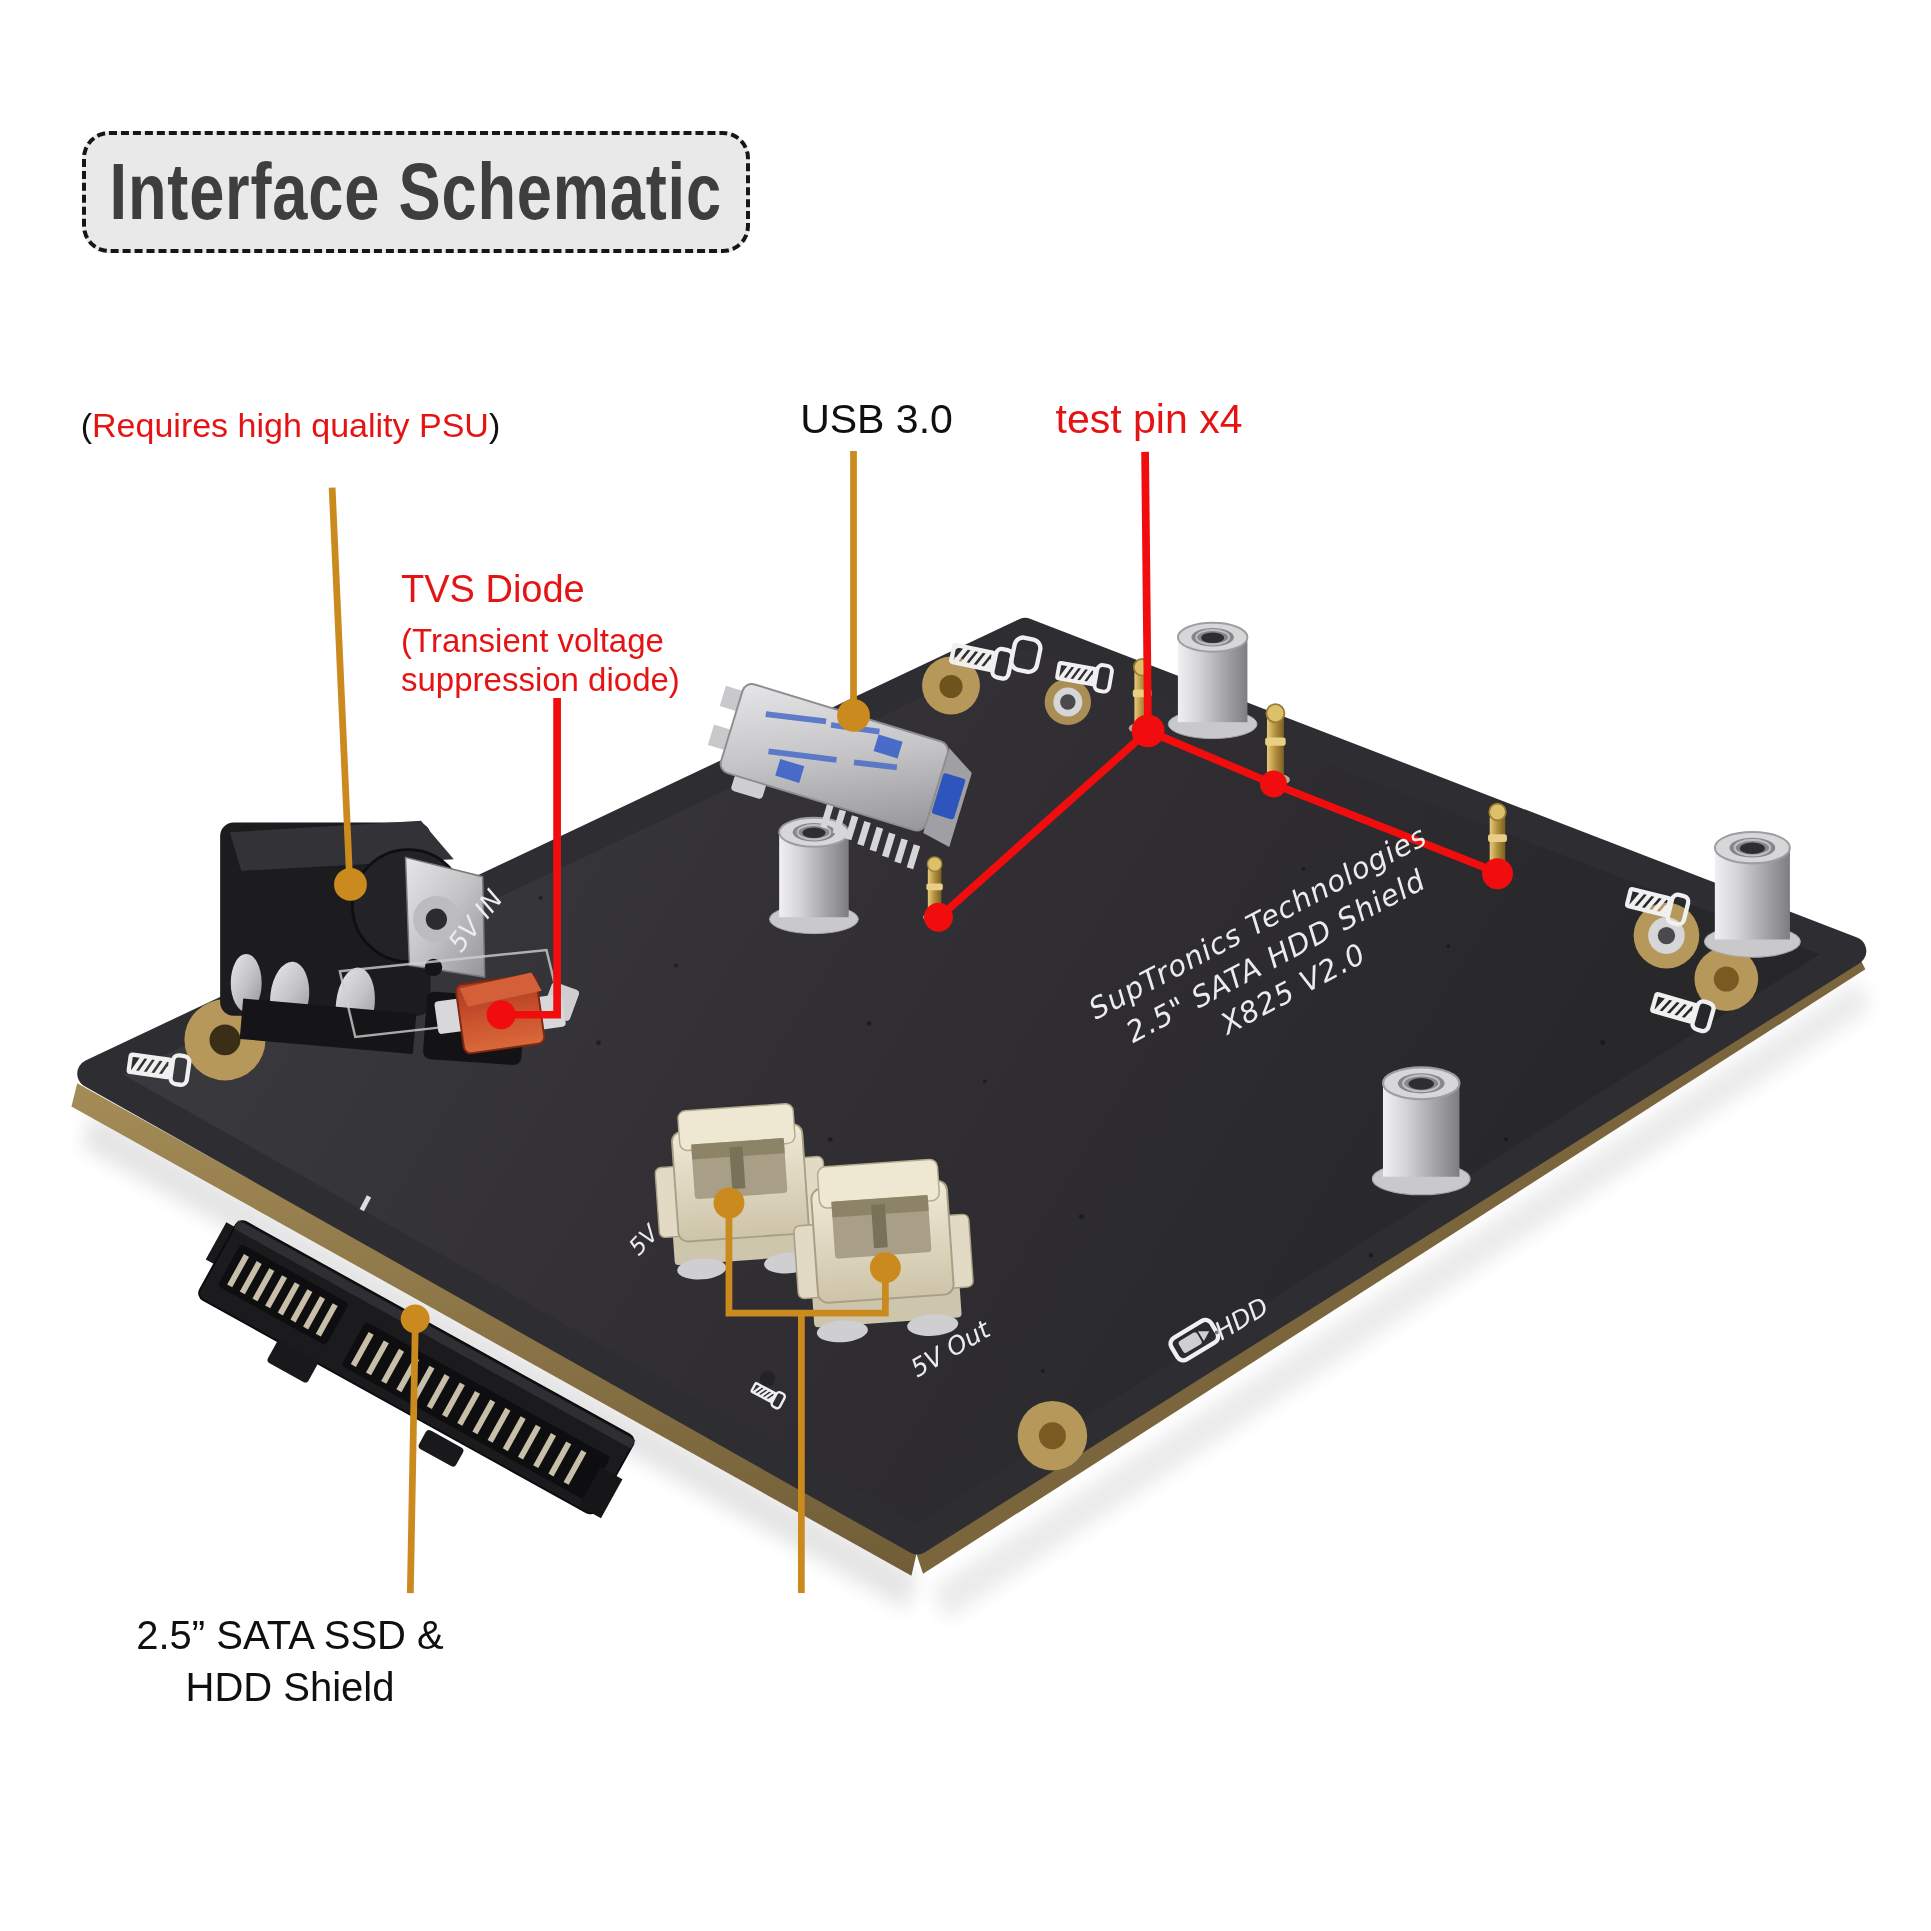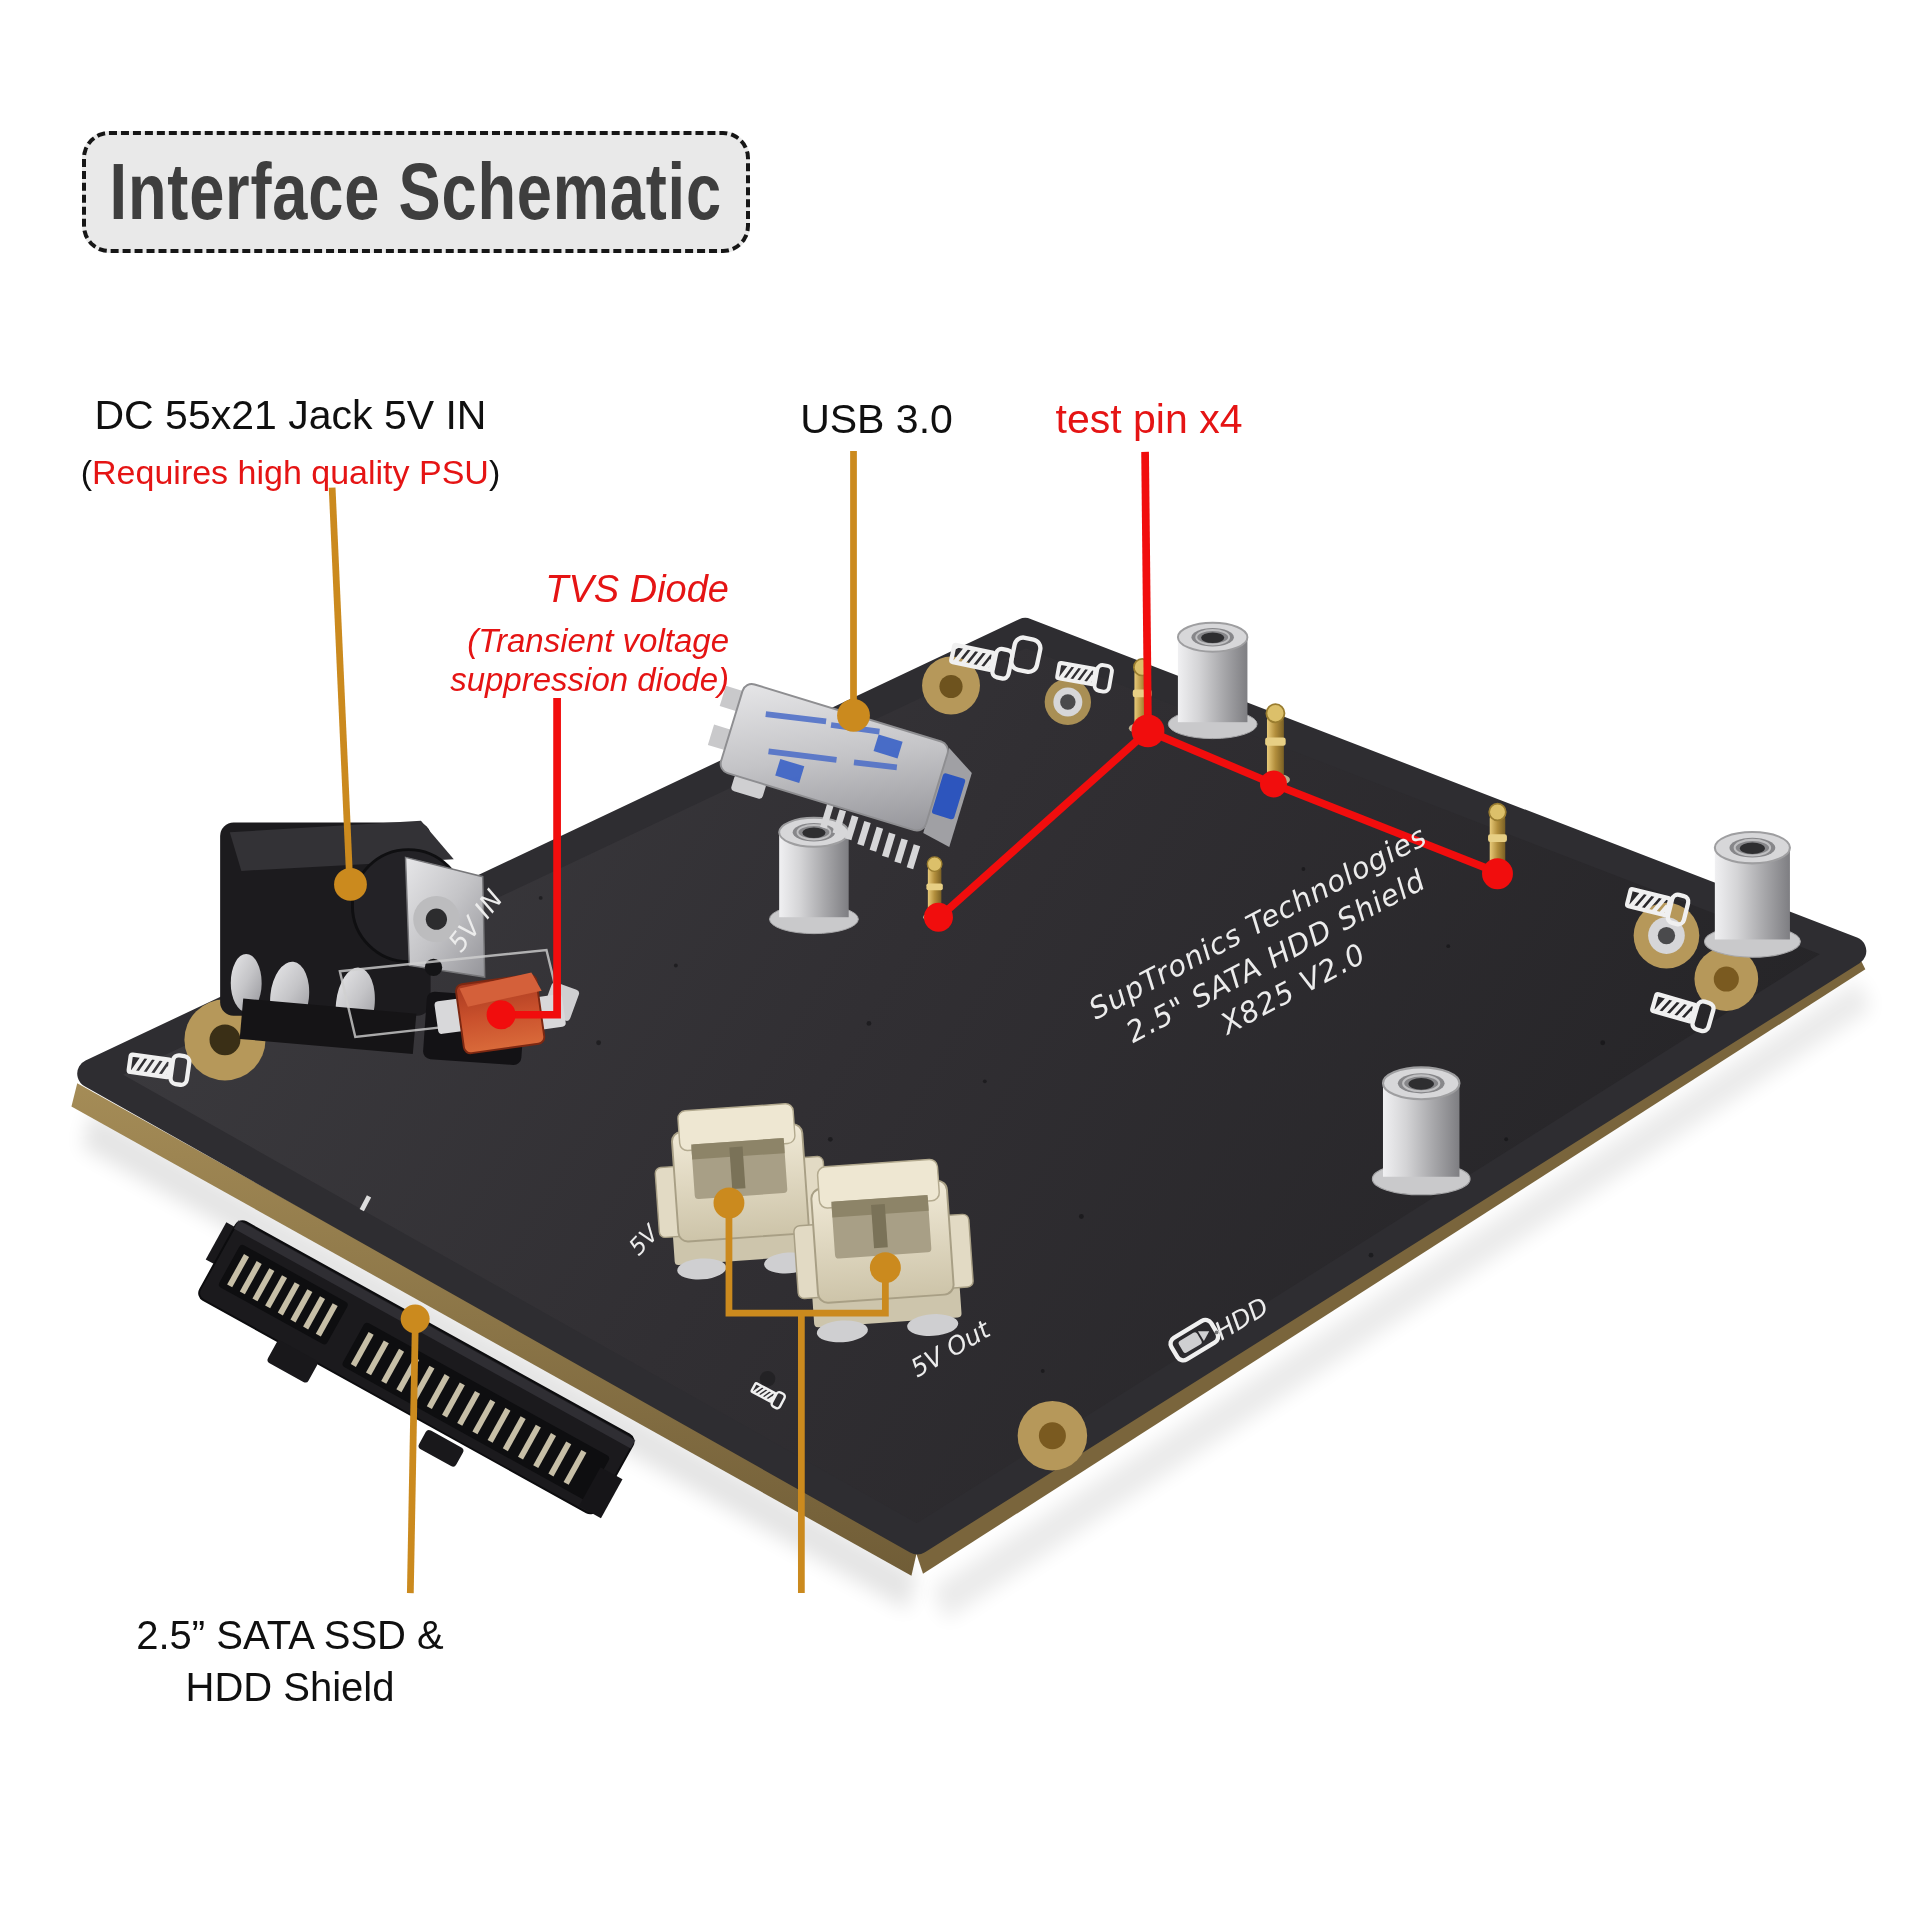--- a/index.html
+++ b/index.html
@@ -311,33 +311,32 @@
       <circle class="dot-r" cx="1319" cy="812" r="14"></circle>
       <circle class="dot-r" cx="1551" cy="905" r="16"></circle>
     </g>
   </svg>
 
   <div class="overlay" id="title-box">
     <span class="t">Interface Schematic</span>
   </div>
 
   <div class="overlay lbl" id="dc-label">
-    <div class="big">DC 55x21 Jack 5V IN</div>
     <div class="sub"><span>(</span><span class="red">Requires high quality PSU</span><span>)</span></div>
   </div>
 
   <div class="overlay lbl" id="usb-label">
     <div class="big">USB 3.0</div>
   </div>
 
   <div class="overlay lbl red" id="tp-label">
     <div class="big red">test pin x4</div>
   </div>
 
-  <div class="overlay" id="tvs-label" style="text-align:right;font-style:italic;">
+  <div class="overlay" id="tvs-label" style="text-align:left;">
     <div class="t1">TVS Diode</div>
     <div class="t2">(Transient voltage</div>
     <div class="t2">suppression diode)</div>
   </div>
 
   <div class="overlay lbl" id="sata-label">
     <div>2.5” SATA SSD &amp;</div>
     <div>HDD Shield</div>
   </div>
 

